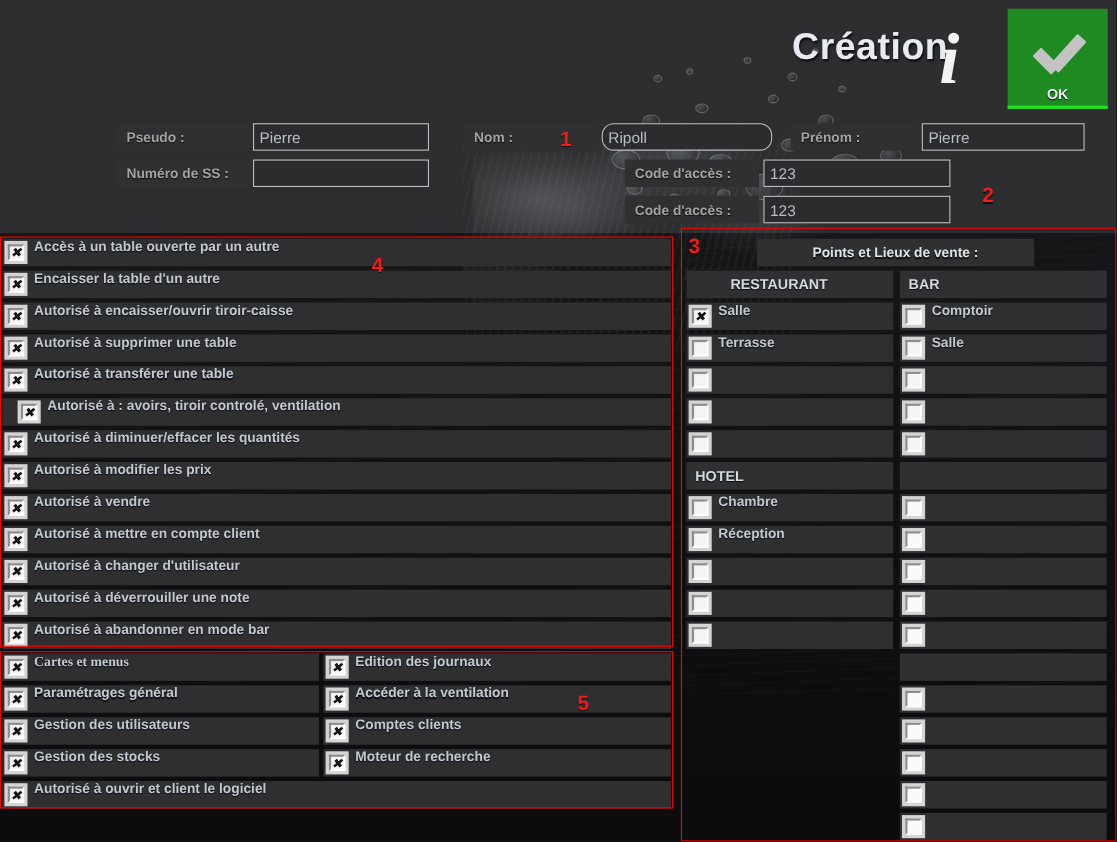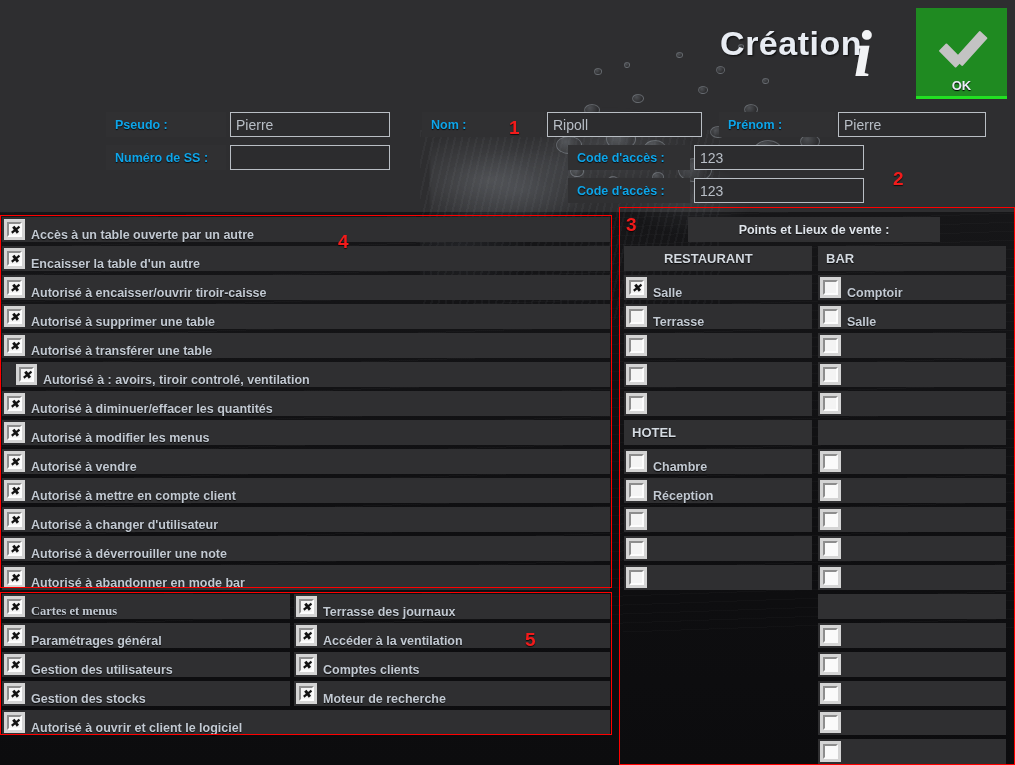--- a/index.html
+++ b/index.html
@@ -95,40 +95,40 @@
   .okbtn .check:before{content:"";position:absolute;left:4px;top:18px;width:24px;height:11px;
       background:#c3c3c3;transform:rotate(45deg);border-radius:1px;}
   .okbtn .check:after{content:"";position:absolute;left:17px;top:11px;width:38px;height:11px;
       background:#c3c3c3;transform:rotate(-48deg);border-radius:1px;}
   .okbtn .lbl{ color:#e9eef5; font-size:13px; font-weight:bold; text-shadow:0 1px 1px #000;}
 
   
   .form{ position:absolute; left:0; top:106px; width:1015px; height:106px; z-index:3;}
   .fld{ position:absolute; height:25px; display:flex; align-items:center;}
   .fld .cap{
-    height:25px; background:#303032; color:#0ea5e9; font-size:12.5px; font-weight:bold;
+    height:25px; background:#303032; color:#a3a3a3; font-size:12.5px; font-weight:bold;
     display:flex; align-items:center; padding-left:9px;
     text-shadow:0 1px 1px rgba(0,0,0,.8);
   }
   .fld .box{
     height:25px; background:#2c2c2e; border:1px solid #b9bec4; color:#b8bec6;
     font-size:14px; display:flex; align-items:center; padding-left:5px;
     cursor:text;
   }
 
   
   .num{ position:absolute; color:#f21b1b; font-weight:bold; font-size:19px; z-index:9;
         text-shadow:0 1px 1px rgba(0,0,0,.7);}
 
   
   .redbox{ position:absolute; border:1px solid #f00; z-index:8; pointer-events:none;}
 
   
   .row{
-    position:absolute; display:flex; align-items:flex-end;
+    position:absolute; display:flex; align-items:flex-start;
     background:#2f2f31; height:25px; cursor:pointer;
   }
   .row .cb{
     width:21px;height:21px;flex:0 0 21px; margin:2px 6px 2px 2px;
     background:#d4d4d4;
     display:flex;align-items:center;justify-content:center;
   }
   .row .cb i{
     width:15px;height:15px;display:block;background:#f4f4f4;
     border-left:2px solid #8d8d8d; border-top:2px solid #8d8d8d;
@@ -219,21 +219,21 @@
     <div class="box" style="width:160px; margin-left:4px;">Pierre</div>
   </div>
 
   <div class="fld" style="left:106px; top:39px;">
     <div class="cap" style="width:120px;">Numéro de SS :</div>
     <div class="box" style="width:160px; margin-left:4px;"></div>
   </div>
 
   <div class="fld" style="left:422px; top:6px;">
     <div class="cap" style="width:122px;">Nom  :</div>
-    <div class="box" style="width:155px; margin-left:3px;">Ripoll</div>
+    <div class="box" style="width:155px; margin-left:3px;border-radius:11px;">Ripoll</div>
   </div>
 
   <div class="fld" style="left:719px; top:6px;">
     <div class="cap" style="width:116px;">Prénom :</div>
     <div class="box" style="width:148px; margin-left:3px;">Pierre</div>
   </div>
 
   <div class="fld" style="left:568px; top:39px;">
     <div class="cap" style="width:122px;">Code d'accès :</div>
     <div class="box" style="width:170px; margin-left:4px;">123</div>
@@ -295,21 +295,21 @@
     <div class="row" style="left: 2px; top: 391px; width: 608px;">
       <div class="cb">
         <i class="on"></i>
       </div>
       <span class="txt">Autorisé à diminuer/effacer les quantités</span>
     </div>
     <div class="row" style="left: 2px; top: 420px; width: 608px;">
       <div class="cb">
         <i class="on"></i>
       </div>
-      <span class="txt">Autorisé à modifier les menus</span>
+      <span class="txt">Autorisé à modifier les prix</span>
     </div>
     <div class="row" style="left: 2px; top: 449px; width: 608px;">
       <div class="cb">
         <i class="on"></i>
       </div>
       <span class="txt">Autorisé à vendre</span>
     </div>
     <div class="row" style="left: 2px; top: 478px; width: 608px;">
       <div class="cb">
         <i class="on"></i>
@@ -360,21 +360,21 @@
         <i class="on"></i>
       </div>
       <span class="txt">Gestion des stocks</span>
     </div>
   </div>
 <div id="modules-right">
     <div class="row" style="left: 294px; top: 594px; width: 316px;">
       <div class="cb">
         <i class="on"></i>
       </div>
-      <span class="txt">Terrasse des journaux</span>
+      <span class="txt">Edition des journaux</span>
     </div>
     <div class="row" style="left: 294px; top: 623px; width: 316px;">
       <div class="cb">
         <i class="on"></i>
       </div>
       <span class="txt">Accéder à la ventilation</span>
     </div>
     <div class="row" style="left: 294px; top: 652px; width: 316px;">
       <div class="cb">
         <i class="on"></i>

